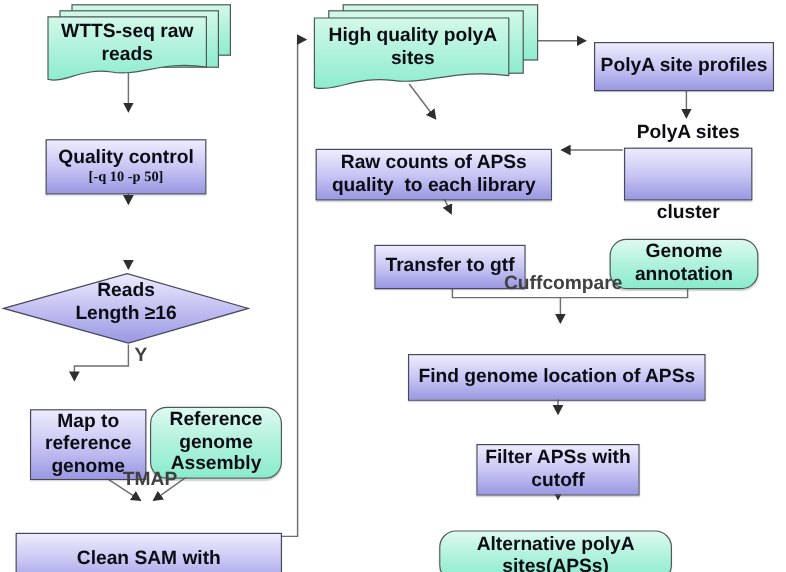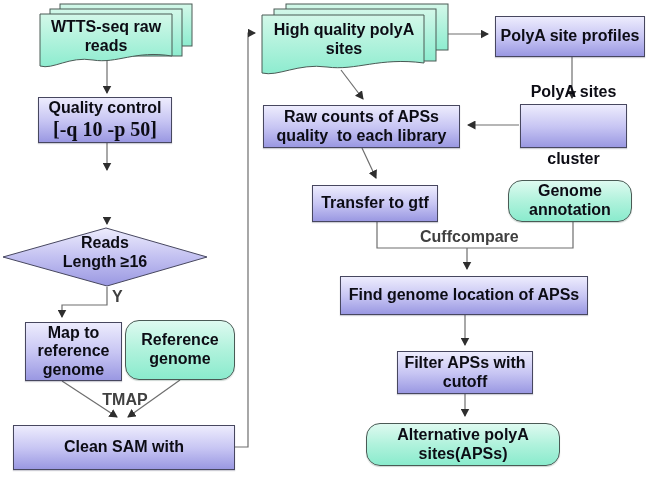--- a/index.html
+++ b/index.html
@@ -6,34 +6,35 @@
   #canvas{
     position:relative;width:655px;height:477px;background:#ffffff;overflow:hidden;
     font-family:"Liberation Sans", sans-serif;
   }
   #edges{position:absolute;left:0;top:0;z-index:0;}
   .node{
     position:absolute;z-index:2;display:flex;flex-direction:column;
     align-items:center;justify-content:center;text-align:left;
     color:#0c0c14;font-weight:bold;font-size:16px;line-height:1.16;
     box-sizing:border-box;
+    margin-top:19px;
   }
   .rect{
     border:1px solid #47475f;
     background:linear-gradient(180deg,#edecfd 0%,#c7c5f3 52%,#9a98e2 100%);
     box-shadow:0 1px 1px rgba(60,60,90,.25);
   }
   .green{
     border:1px solid #4a5a55;
     background:linear-gradient(180deg,#defaf0 0%,#b0f2dc 50%,#8aebcd 100%);
     border-radius:14px;
     box-shadow:0 1px 1px rgba(50,90,75,.25);
   }
   .line{display:block;white-space:pre;}
-  .serif{font-family:"Liberation Serif", serif;font-size:20px;}
+  .serif{font-family:"Liberation Serif", serif;font-size:12px;}
   .overlay{
     position:absolute;z-index:3;display:flex;flex-direction:column;
     align-items:center;justify-content:center;text-align:center;
     color:#0c0c14;font-weight:bold;font-size:16px;line-height:1.16;
   }
   .docstack{position:absolute;z-index:1;}
   .edge-label{
     position:absolute;z-index:4;color:#404040;font-weight:bold;font-size:16px;
     text-align:center;white-space:pre;
   }
@@ -106,20 +107,21 @@
 
   <div class="node rect" style="left:25px;top:322px;width:97px;height:59px;">
     <span class="line">Map to</span>
     <span class="line">reference</span>
     <span class="line">genome</span>
   </div>
 
   <div class="node green" style="left:125px;top:320px;width:110px;height:60px;">
     <span class="line">Reference</span>
     <span class="line">genome</span>
+    <span class="line">Assembly</span>
   </div>
 
   <div class="node rect" style="left:13px;top:425px;width:222px;height:45px;">
     <span class="line">Clean SAM with</span>
   </div>
 
   <svg class="docstack" style="left:258px;top:2px;" width="198" height="78">
     <g stroke="#4a5a55" stroke-width="1">
       <rect x="28" y="2" width="162" height="46" fill="url(#docGrad)"></rect>
       <rect x="16" y="7" width="162" height="52" fill="url(#docGrad)"></rect>

